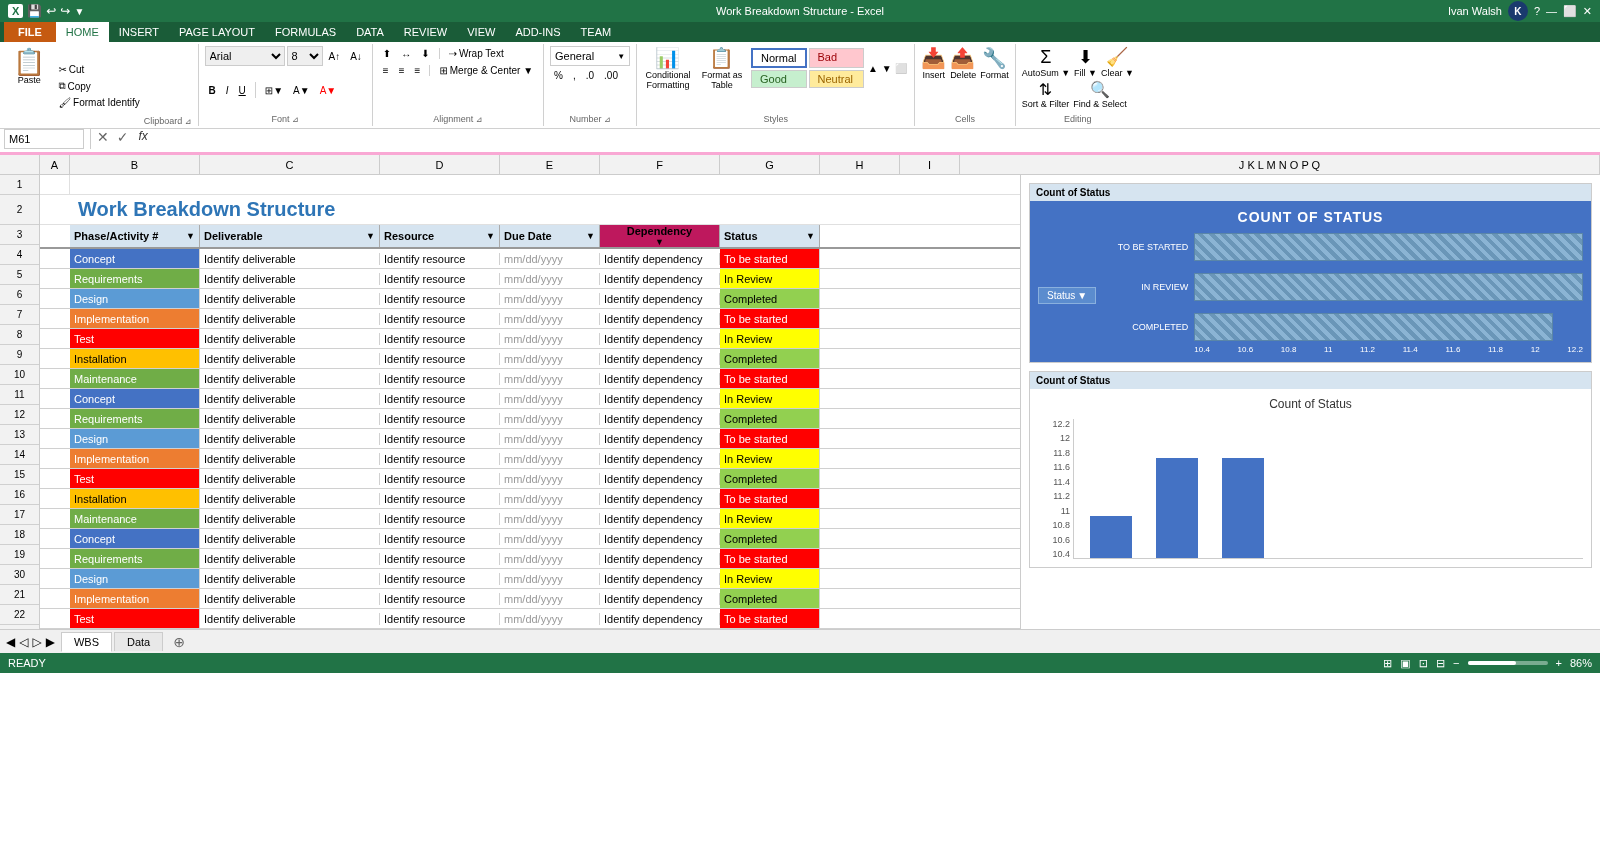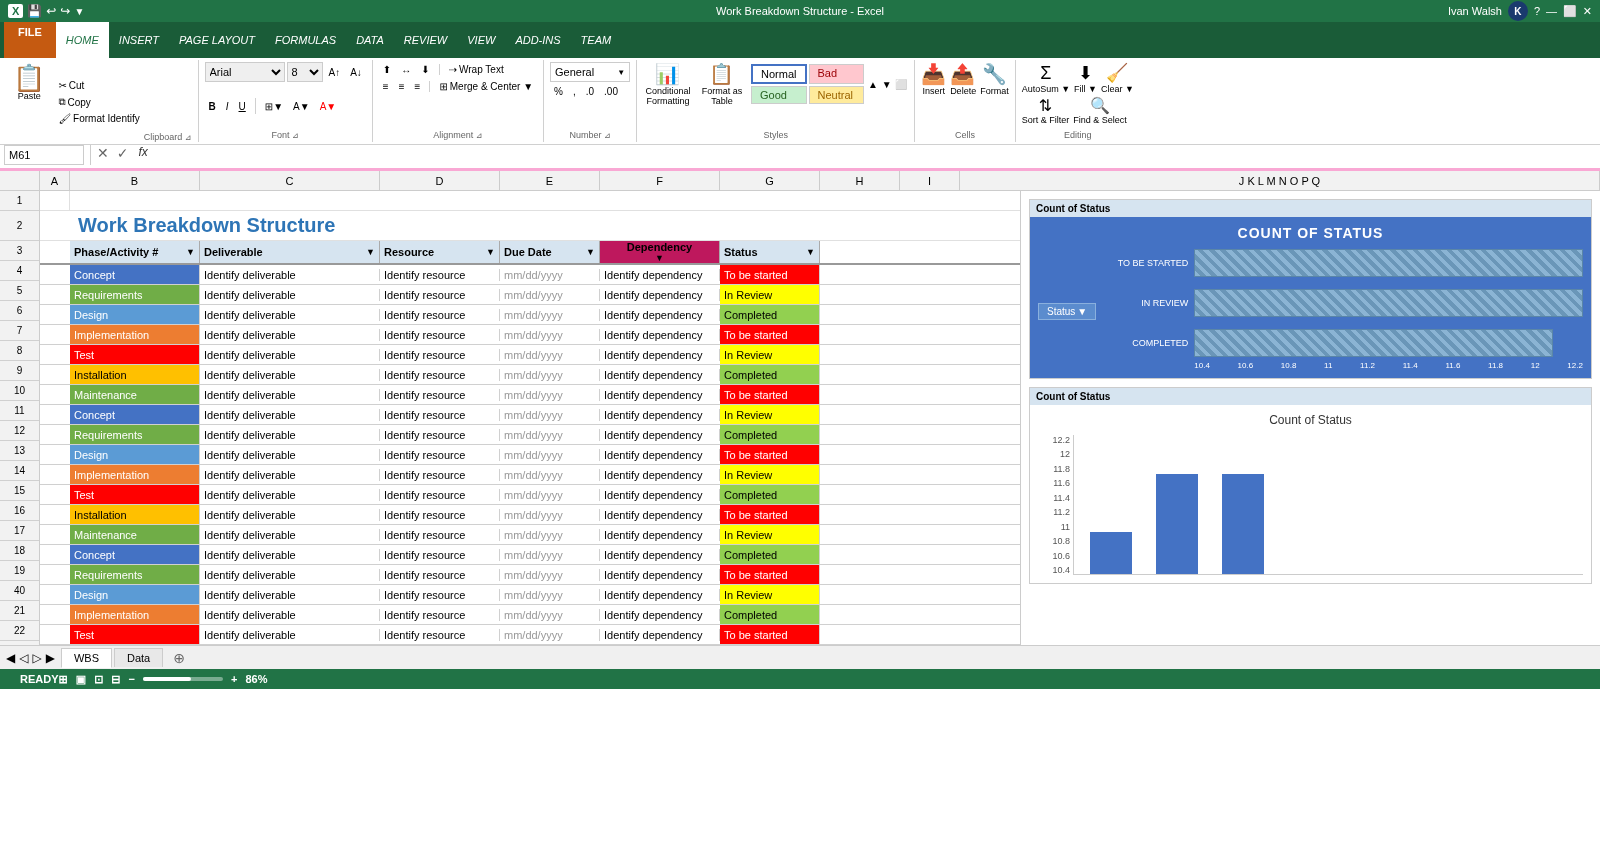--- a/index.html
+++ b/index.html
@@ -15,21 +15,21 @@
       justify-content: space-between;
       padding: 0 8px;
       font-size: 11px;
     }
     .title-bar-center { position: absolute; left: 50%; transform: translateX(-50%); color: #fff; font-size: 11px; }
 
     
     .ribbon { background: #217346; }
     .ribbon-tabs { display: flex; background: #1a5c38; padding-left: 4px; }
     .file-tab { background: #c55a11; color: #fff; padding: 4px 14px; font-size: 11px; font-weight: bold; cursor: pointer; }
-    .ribbon-tab { color: #fff; padding: 12px 10px; font-size: 11px; cursor: pointer; font-style: italic; }
+    .ribbon-tab { color: #fff; padding: 4px 10px; font-size: 11px; cursor: pointer; }
     .ribbon-tab.active { background: #fff; color: #217346; }
     .ribbon-content { background: #fff; border-bottom: 1px solid #d0d0d0; padding: 2px 4px; display: flex; align-items: stretch; min-height: 80px; }
     .rb-btn { border: 1px solid transparent; background: transparent; cursor: pointer; padding: 1px 3px; border-radius: 2px; font-size: 10px; display: flex; align-items: center; gap: 2px; white-space: nowrap; }
 
     
     .style-normal { background: #fff; border: 2px solid #4472c4; padding: 2px 8px; font-size: 11px; }
     .style-bad { background: #ffc7ce; border: 1px solid #ccc; padding: 2px 8px; font-size: 11px; color: #9c0006; }
     .style-good { background: #c6efce; border: 1px solid #ccc; padding: 2px 8px; font-size: 11px; color: #276221; }
     .style-neutral { background: #ffeb9c; border: 1px solid #ccc; padding: 2px 8px; font-size: 11px; color: #9c6500; }
 
@@ -39,21 +39,21 @@
     .formula-input { flex: 1; border: none; outline: none; font-size: 11px; padding: 0 4px; }
     .fx-label { font-style: italic; font-size: 12px; padding: 0 6px; color: #333; }
 
     
     .sheet-tabs { display: flex; align-items: center; background: #f0f0f0; border-top: 1px solid #ccc; height: 24px; }
     .sheet-tab { padding: 3px 12px; border: 1px solid #ccc; border-bottom: none; margin-right: 2px; cursor: pointer; font-size: 11px; background: #e8e8e8; }
     .sheet-tab.active { background: #fff; border-bottom: 1px solid #fff; margin-bottom: -1px; }
     .sheet-add { padding: 3px 8px; cursor: pointer; font-size: 14px; color: #666; }
 
     
-    .status-bar { display: flex; align-items: center; justify-content: flex-start; background: #217346; color: #fff; height: 20px; padding: 0 20px; font-size: 11px; font-weight: bold; }
+    .status-bar { display: flex; align-items: center; justify-content: space-between; background: #217346; color: #fff; height: 20px; padding: 0 8px; font-size: 11px; }
 
     
     .main-area { display: flex; flex: 1; overflow: hidden; }
     .right-panel { width: 580px; min-width: 580px; border-left: 1px solid #ccc; overflow-y: auto; background: #fff; }
 
     
     .phase-concept { background: #4472c4; color: #fff; }
     .phase-requirements { background: #70ad47; color: #fff; }
     .phase-design { background: #5b9bd5; color: #fff; }
     .phase-implementation { background: #ed7d31; color: #fff; }
@@ -313,21 +313,21 @@
       <div style="height:20px;border-bottom:1px solid #d0d0d0;text-align:center;font-size:10px;display:flex;align-items:center;justify-content:center;">10</div>
       <div style="height:20px;border-bottom:1px solid #d0d0d0;text-align:center;font-size:10px;display:flex;align-items:center;justify-content:center;">11</div>
       <div style="height:20px;border-bottom:1px solid #d0d0d0;text-align:center;font-size:10px;display:flex;align-items:center;justify-content:center;">12</div>
       <div style="height:20px;border-bottom:1px solid #d0d0d0;text-align:center;font-size:10px;display:flex;align-items:center;justify-content:center;">13</div>
       <div style="height:20px;border-bottom:1px solid #d0d0d0;text-align:center;font-size:10px;display:flex;align-items:center;justify-content:center;">14</div>
       <div style="height:20px;border-bottom:1px solid #d0d0d0;text-align:center;font-size:10px;display:flex;align-items:center;justify-content:center;">15</div>
       <div style="height:20px;border-bottom:1px solid #d0d0d0;text-align:center;font-size:10px;display:flex;align-items:center;justify-content:center;">16</div>
       <div style="height:20px;border-bottom:1px solid #d0d0d0;text-align:center;font-size:10px;display:flex;align-items:center;justify-content:center;">17</div>
       <div style="height:20px;border-bottom:1px solid #d0d0d0;text-align:center;font-size:10px;display:flex;align-items:center;justify-content:center;">18</div>
       <div style="height:20px;border-bottom:1px solid #d0d0d0;text-align:center;font-size:10px;display:flex;align-items:center;justify-content:center;">19</div>
-      <div style="height:20px;border-bottom:1px solid #d0d0d0;text-align:center;font-size:10px;display:flex;align-items:center;justify-content:center;">40</div>
+      <div style="height:20px;border-bottom:1px solid #d0d0d0;text-align:center;font-size:10px;display:flex;align-items:center;justify-content:center;">30</div>
       <div style="height:20px;border-bottom:1px solid #d0d0d0;text-align:center;font-size:10px;display:flex;align-items:center;justify-content:center;">21</div>
       <div style="height:20px;border-bottom:1px solid #d0d0d0;text-align:center;font-size:10px;display:flex;align-items:center;justify-content:center;">22</div>
     </div>
 
     <div style="flex:1;overflow:hidden;display:flex;flex-direction:column;">
 
       <div style="height:20px;border-bottom:1px solid #e0e0e0;display:flex;">
         <div style="width:30px;border-right:1px solid #e0e0e0;"></div>
         <div style="flex:1;"></div>
       </div>

